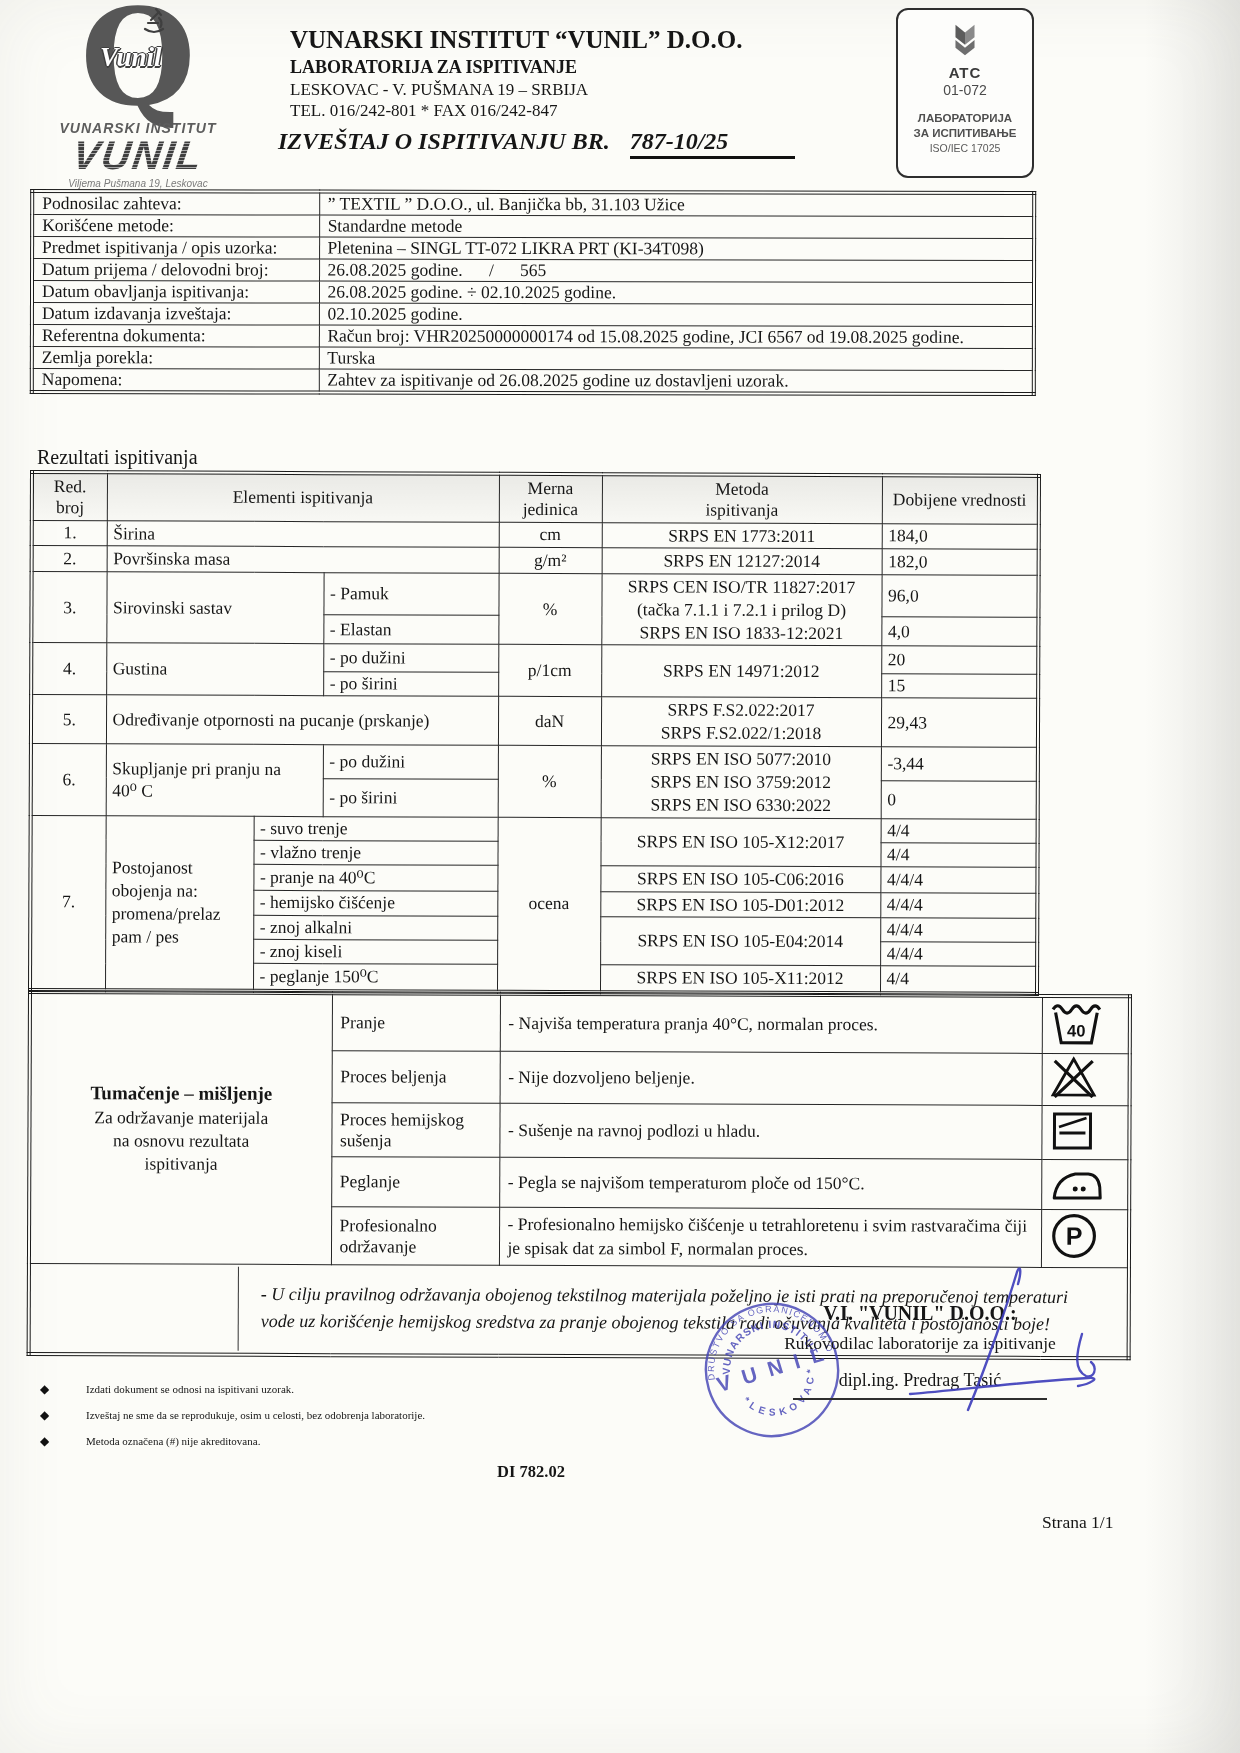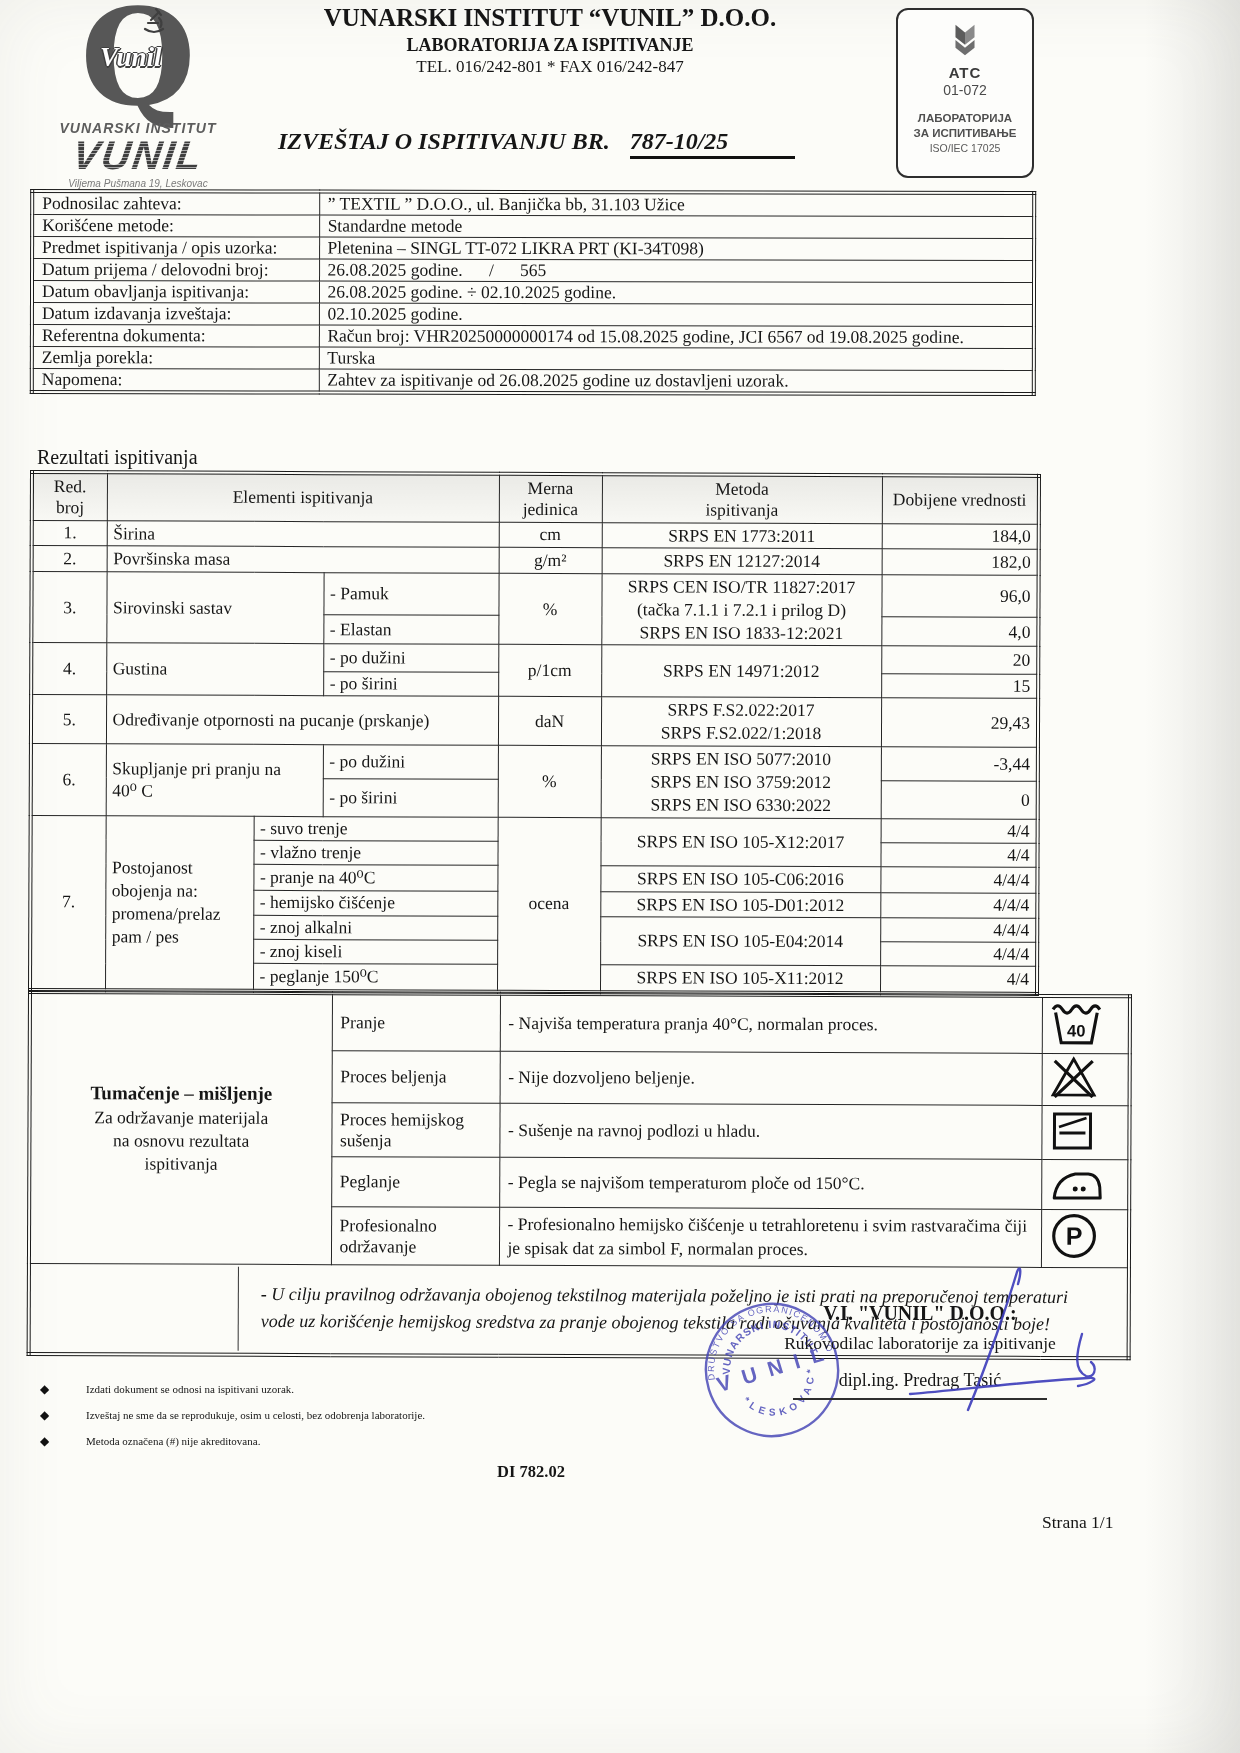--- a/index.html
+++ b/index.html
@@ -23,21 +23,21 @@
   .microscope { position:absolute; left:92px; top:4px; }
   .inst-small { position:absolute; left:40px; top:120px; width:196px; text-align:center;
     font-family:"Liberation Sans","DejaVu Sans",sans-serif; font-style:italic; font-size:14px; letter-spacing:1px; color:#5d5d5d; font-weight:bold; }
   .vunil-logo { position:absolute; left:40px; top:133px; width:196px; text-align:center;
     font-family:"Liberation Sans","DejaVu Sans",sans-serif; font-style:italic; font-weight:900; font-size:40px; letter-spacing:2px;
     background:repeating-linear-gradient(180deg,#3e3e3e 0 2.5px,#a9a9a9 2.5px 3.5px);
     -webkit-background-clip:text; background-clip:text; color:transparent; transform:skewX(-8deg); }
   .logo-addr { position:absolute; left:40px; top:178px; width:196px; text-align:center;
     font-family:"Liberation Sans","DejaVu Sans",sans-serif; font-style:italic; font-size:10px; color:#7a7a7a; }
 
-  .head-center { position:absolute; left:290px; top:4px; width:520px; text-align:center; }
+  .head-center { position:absolute; left:290px; top:26px; width:520px; }
   .org-title { font-size:25px; font-weight:bold; }
   .lab-sub { font-size:18px; font-weight:bold; margin-top:3px; }
   .org-addr { font-size:17px; margin-top:2px; }
   .org-phone { font-size:17px; margin-top:1px; }
   .report-line { position:absolute; left:278px; top:128px; width:620px; font-size:24px; font-weight:bold; font-style:italic; white-space:nowrap; }
   .report-num { display:inline-block; min-width:165px; text-align:left; border-bottom:3px solid #111; margin-left:14px; padding-bottom:1px; }
 
   .atc-box { position:absolute; left:896px; top:8px; width:138px; height:170px; border:2.5px solid #2e2e2e; border-radius:12px;
     display:flex; flex-direction:column; align-items:center; padding-top:12px;
     font-family:"Liberation Sans","DejaVu Sans",sans-serif; color:#3a3a3a; background:#fdfdfb; }
@@ -59,21 +59,21 @@
   .results-area { position:absolute; left:30px; top:470px; width:1110px; transform:rotate(0.22deg); transform-origin:0 0; }
   table.res { border-collapse:collapse; border:4px double #1a1a1a; table-layout:fixed; width:1007px; }
   table.res th, table.res td { border:1.6px solid #262626; font-size:17.5px; font-weight:normal; padding:1px 6px; }
   table.res th { white-space:pre-line; height:48px; background:linear-gradient(180deg,#eaeae6,#f8f8f4); line-height:1.2; }
   col.c1{width:75px} col.c2{width:148px} col.c3{width:69px} col.c4{width:175px} col.c5{width:103px} col.c6{width:280px} col.c7{width:157px}
   .num { text-align:center; vertical-align:middle; }
   .rname { text-align:left; padding-left:10px; vertical-align:middle; white-space:pre-line; line-height:1.3; }
   .sub { text-align:left; padding-left:12px; vertical-align:middle; }
   .unit { text-align:center; vertical-align:middle; }
   .method { text-align:center; vertical-align:middle; white-space:pre-line; font-size:16.5px; line-height:1.3; }
-  .value { text-align:right; vertical-align:middle; padding-left:48px; }
+  .value { text-align:left; vertical-align:middle; padding-left:48px; }
   tr.h23{height:23px} tr.h26{height:26px} tr.h28{height:28px} tr.h24{height:24px}
   tr.h38{height:38px} tr.h42{height:42px} tr.h34{height:34px} tr.h22{height:22px}
 
   table.care { border-collapse:collapse; border:4px double #1a1a1a; table-layout:fixed; width:1100px; margin-top:-2px; }
   table.care td { border:1.6px solid #262626; font-size:17.5px; padding:2px 8px; vertical-align:middle; }
   col.k1{width:302px} col.k2{width:168px} col.k3{width:542px} col.k4{width:88px}
   .tum { text-align:center; vertical-align:middle; }
   .tum-title { font-weight:bold; font-size:19px; }
   .tum-lines { white-space:pre-line; font-size:17.5px; line-height:1.3; margin-top:2px; }
   .process { padding-left:12px; }
@@ -119,20 +119,21 @@
       </g>
     </svg>
   </div>
   <div class="inst-small">VUNARSKI INSTITUT</div>
   <div class="vunil-logo">VUNIL</div>
   <div class="logo-addr">Viljema Pušmana 19, Leskovac</div>
 
   <div class="head-center">
     <div class="org-title">VUNARSKI INSTITUT “VUNIL” D.O.O.</div>
     <div class="lab-sub">LABORATORIJA ZA ISPITIVANJE</div>
+    <div class="org-addr">LESKOVAC - V. PUŠMANA 19 – SRBIJA</div>
     <div class="org-phone">TEL. 016/242-801 * FAX  016/242-847</div>
   </div>
   <div class="report-line">
     <span>IZVEŠTAJ O ISPITIVANJU BR.</span>
     <span class="report-num">787-10/25</span>
   </div>
 
   <div class="atc-box">
     <svg width="42" height="40" viewBox="0 0 44 42">
       <path d="M12 3 L22 11 L22 24 L12 16 Z" fill="#5c5c5c"></path>

